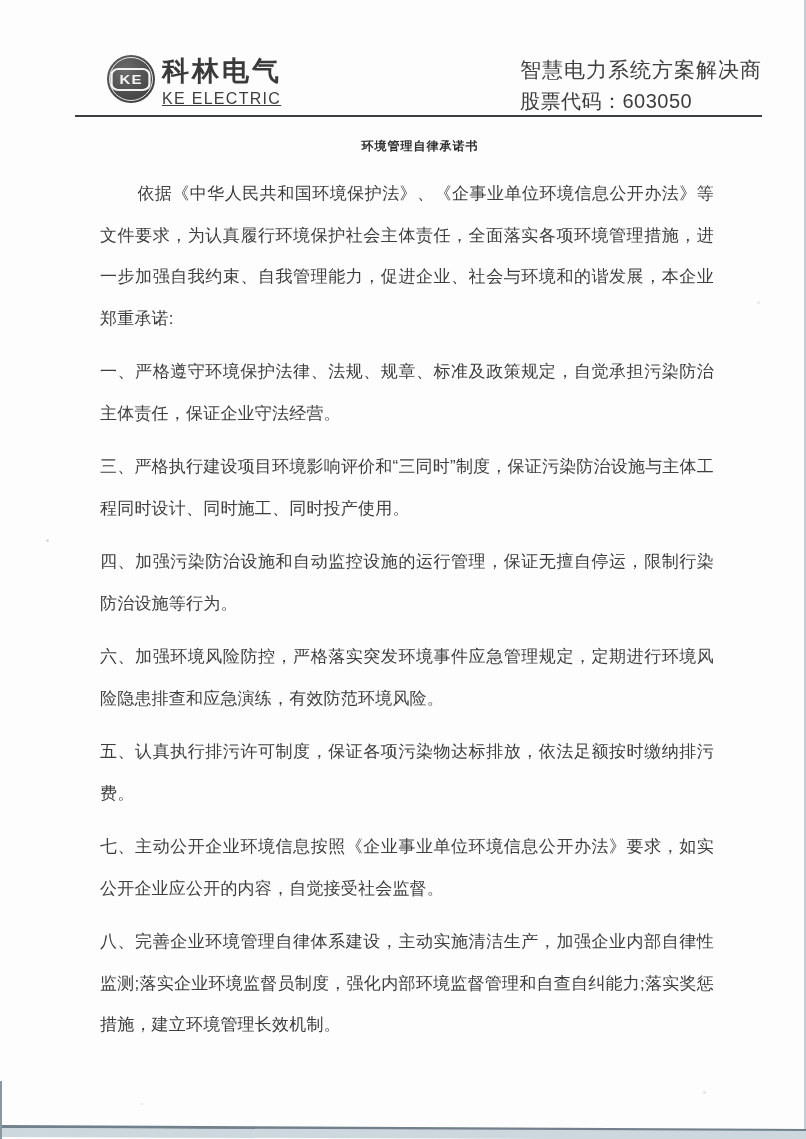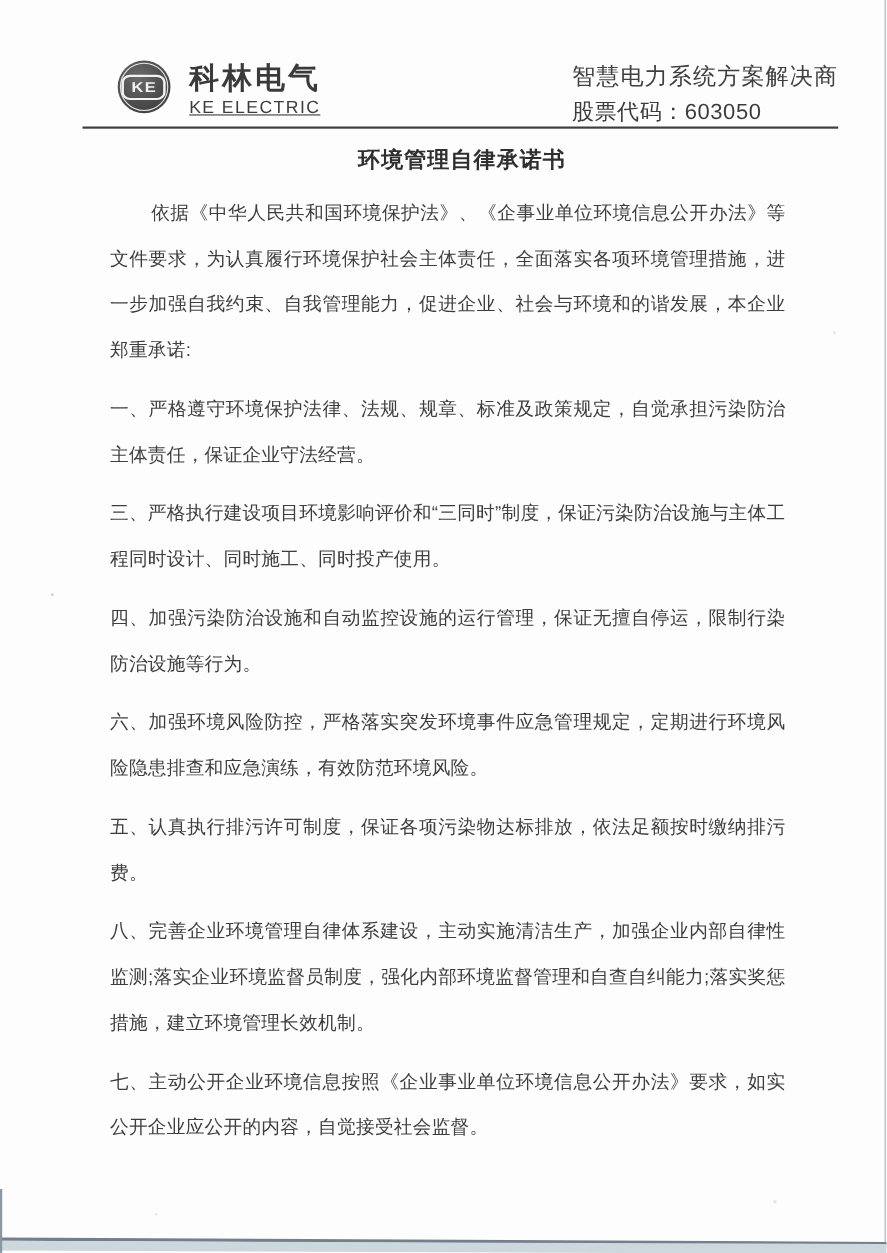--- a/index.html
+++ b/index.html
@@ -21,21 +21,21 @@
     padding-top: 55px;
     border-bottom: 2px solid #3a3f43;
     display: flex;
     justify-content: space-between;
     align-items: flex-start;
   }
   .brand {
     display: flex;
     align-items: flex-start;
     margin-left: 32px;
-    gap: 17px;
+    gap: 7px;
   }
   .logo-circle {
     width: 48px;
     height: 48px;
     border-radius: 50%;
     background: radial-gradient(circle at 38% 32%, #6b6b6b 0%, #4c4c4c 55%, #383838 100%);
     position: relative;
     display: flex;
     align-items: center;
     justify-content: center;
@@ -87,21 +87,21 @@
   .stock {
     font-size: 20px;
     color: #3c3c3c;
     margin-top: 6px;
     letter-spacing: 0.5px;
   }
   
   .doc-title {
     margin: 14px 0 4px 0;
     text-align: center;
-    font-size: 20px;
+    font-size: 12px;
     font-weight: bold;
     color: #2f2f2f;
     letter-spacing: 1px;
     line-height: 30px;
     padding-left: 34px;
   }
   .doc-body {
     margin-top: 6px;
     padding: 0 80px 0 88px;
     font-size: 17px;
@@ -176,22 +176,22 @@
 
   <h1 class="doc-title">环境管理自律承诺书</h1>
 
   <div class="doc-body">
     <p class="intro">依据《中华人民共和国环境保护法》、《企事业单位环境信息公开办法》等文件要求，为认真履行环境保护社会主体责任，全面落实各项环境管理措施，进一步加强自我约束、自我管理能力，促进企业、社会与环境和的谐发展，本企业郑重承诺:</p>
     <p class="item">一、严格遵守环境保护法律、法规、规章、标准及政策规定，自觉承担污染防治主体责任，保证企业守法经营。</p>
     <p class="item">三、严格执行建设项目环境影响评价和“三同时”制度，保证污染防治设施与主体工程同时设计、同时施工、同时投产使用。</p>
     <p class="item">四、加强污染防治设施和自动监控设施的运行管理，保证无擅自停运，限制行染防治设施等行为。</p>
     <p class="item">六、加强环境风险防控，严格落实突发环境事件应急管理规定，定期进行环境风险隐患排查和应急演练，有效防范环境风险。</p>
     <p class="item">五、认真执行排污许可制度，保证各项污染物达标排放，依法足额按时缴纳排污费。</p>
+    <p class="item">七、主动公开企业环境信息按照《企业事业单位环境信息公开办法》要求，如实公开企业应公开的内容，自觉接受社会监督。</p>
     <p class="item">八、完善企业环境管理自律体系建设，主动实施清洁生产，加强企业内部自律性监测;落实企业环境监督员制度，强化内部环境监督管理和自查自纠能力;落实奖惩措施，建立环境管理长效机制。</p>
-    <p class="item">七、主动公开企业环境信息按照《企业事业单位环境信息公开办法》要求，如实公开企业应公开的内容，自觉接受社会监督。</p>
   </div>
 
   <span class="speck s1"></span>
   <span class="speck s2"></span>
   <span class="speck s3"></span>
   <span class="speck s4"></span>
   <span class="speck s5"></span>
 
   <div class="edge-right"></div>
   <div class="edge-bottom-dark"></div>

